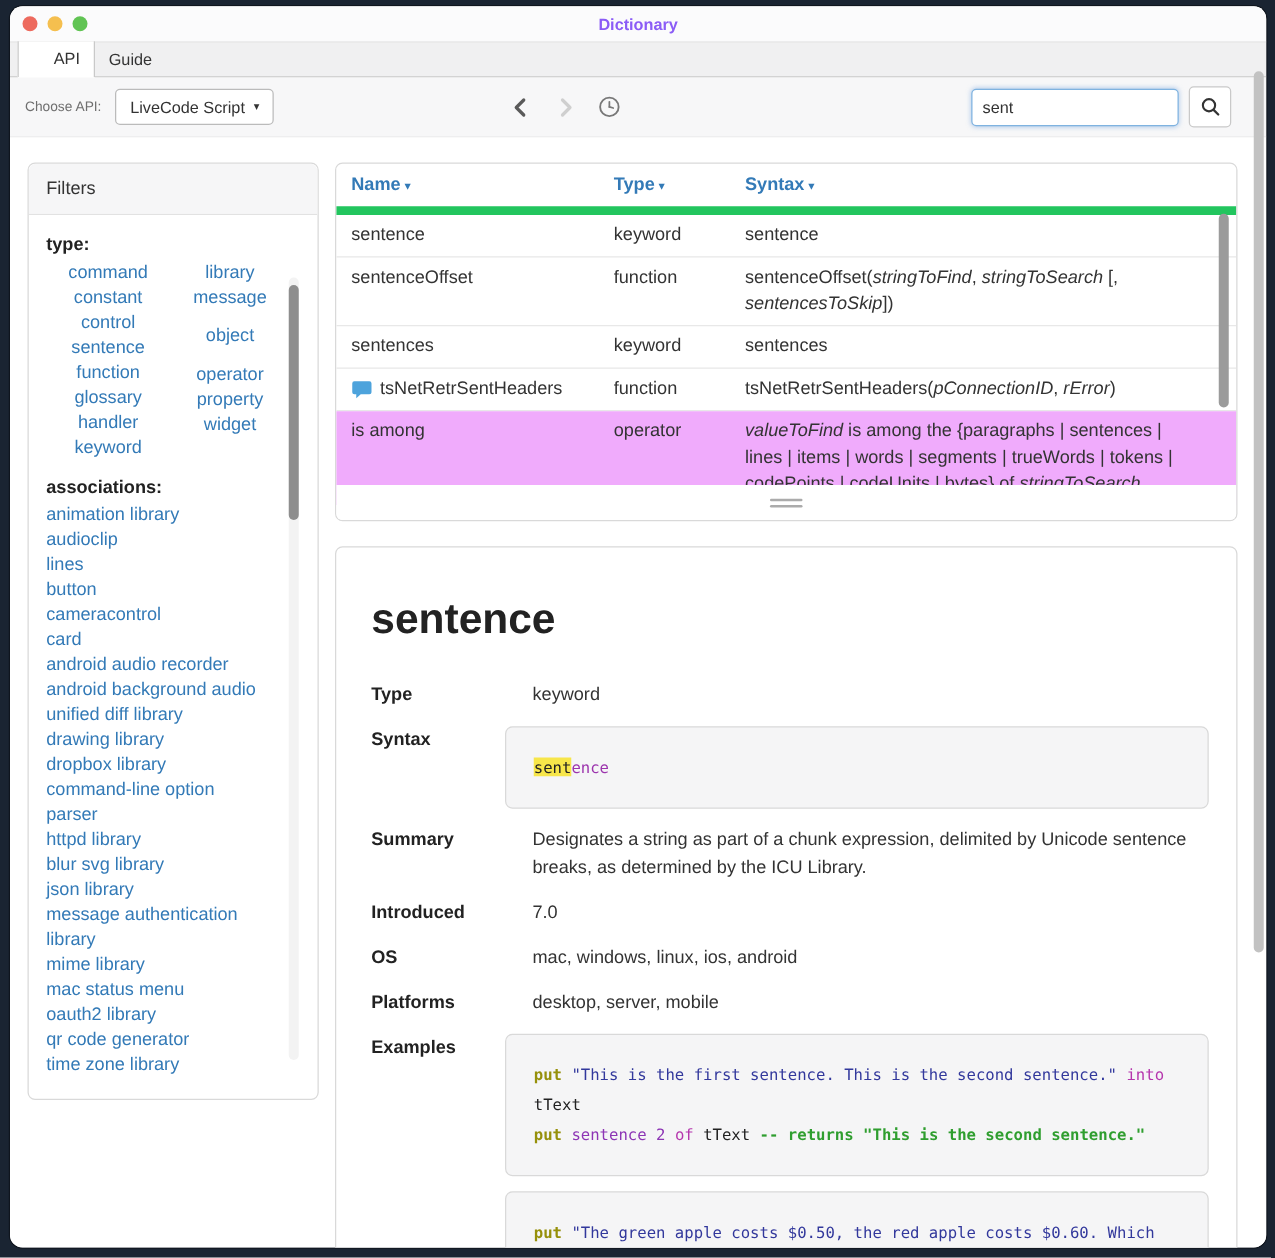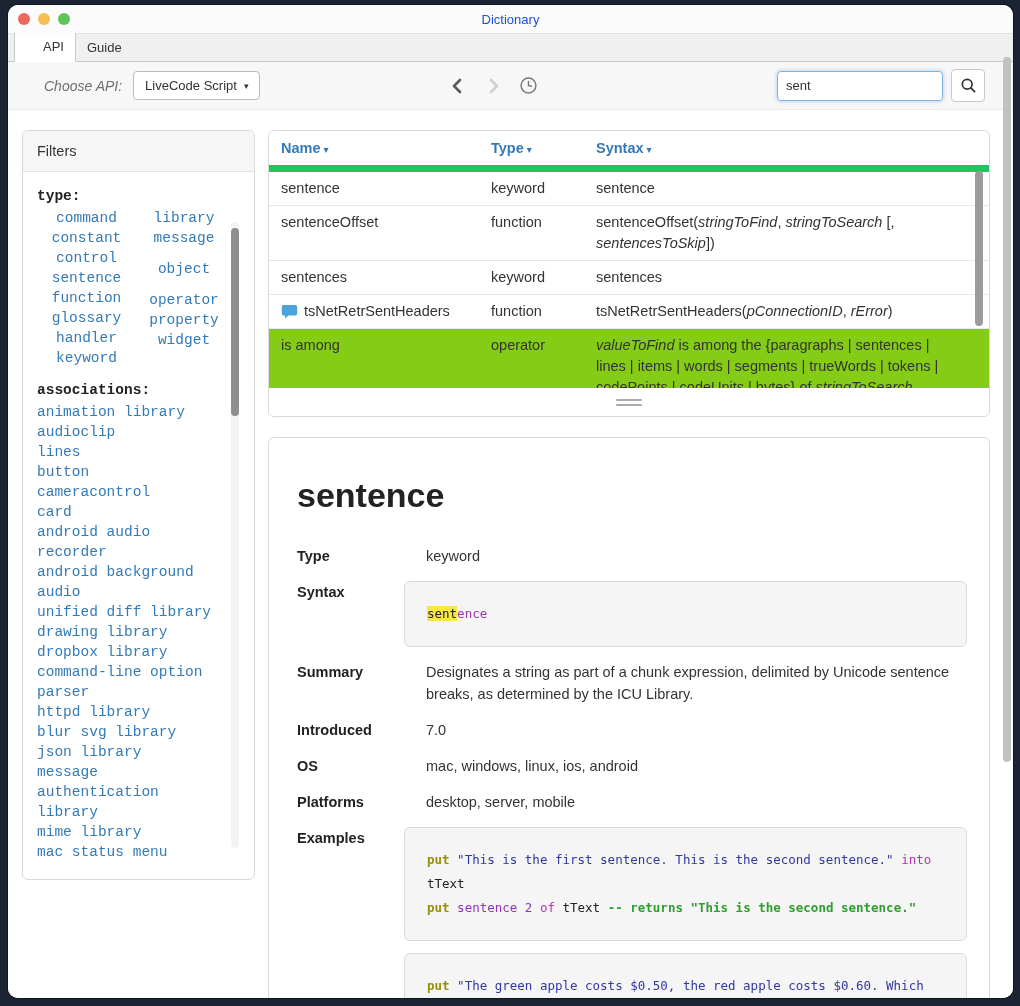--- a/index.html
+++ b/index.html
@@ -1,64 +1,64 @@
 <!DOCTYPE html>
 <html><head>
 <meta charset="utf-8">
 <style>
   html,body{margin:0;padding:0;}
   body{width:1020px;height:1006px;background:#1a2432;font-family:"Liberation Sans","DejaVu Sans",sans-serif;overflow:hidden;}
   .frame{position:relative;width:1020px;height:1006px;}
   .window{position:absolute;left:8px;top:5px;width:1005px;height:993px;background:#fff;border-radius:10px;overflow:hidden;box-shadow:0 0 0 1px rgba(0,0,0,.4);}
   
   .titlebar{position:relative;height:28px;background:#fbfbfc;display:flex;align-items:center;justify-content:center;}
-  .title{font-size:13px;font-weight:normal;color:#1d4ed8;}
+  .title{font-size:13px;font-weight:bold;color:#8b5cf6;}
   .lights{position:absolute;left:10px;top:8px;display:flex;gap:8px;}
   .light{width:12px;height:12px;border-radius:50%;}
   .light.r{background:#ed6a5e;} .light.y{background:#f5bf4f;} .light.g{background:#61c454;}
   
   .tabbar{height:29px;background:#f0f0f1;border-top:1px solid #e3e3e3;border-bottom:1px solid #c9c9c9;display:flex;align-items:flex-end;padding-left:6px;box-sizing:border-box;}
   .tab{font-size:13px;color:#333;padding:6px 11px 7px;margin-bottom:-1px;cursor:default;}
   .tab.active{background:#fff;border:1px solid #c9c9c9;border-bottom:1px solid #fff;padding-left:28px;}
   
   .toolbar{height:48px;background:#f7f7f8;border-bottom:1px solid #ececec;display:flex;align-items:center;box-sizing:border-box;}
-  .choose-label{margin-left:36px;font-size:14px;color:#6f6f6f;font-style:italic;}
+  .choose-label{margin-left:12px;font-size:11px;color:#6f6f6f;}
   .apiselect{margin-left:11px;background:#fff;border:1px solid #bbb;border-radius:4px;padding:6px 11px;font-size:13px;color:#333;display:flex;align-items:center;gap:7px;}
   .apiselect .caret{font-size:9px;color:#333;}
   .navgroup{margin-left:188px;display:flex;align-items:center;gap:15px;}
   .navbtn{width:20px;height:20px;display:flex;align-items:center;justify-content:center;}
   .searchwrap{margin-left:auto;margin-right:28px;display:flex;align-items:center;gap:8px;}
   .searchinput{width:148px;height:28px;border:1.5px solid #7fb3e0;border-radius:4px;box-shadow:0 0 4px rgba(110,160,220,.55);font-size:13px;color:#333;padding:0 8px;outline:none;font-family:"Liberation Sans",sans-serif;}
   .searchbtn{width:32px;height:31px;background:#fff;border:1px solid #c9c9c9;border-radius:4px;display:flex;align-items:center;justify-content:center;}
   
   .main{position:relative;background:#fff;height:888px;}
   .card{position:absolute;background:#fff;border:1px solid #d9d9d9;border-radius:6px;box-sizing:border-box;}
   
   .filters-card{left:14px;top:20px;width:233px;height:750px;overflow:hidden;}
   .filters-head{padding:12px 14px;font-size:14.5px;color:#333;background:#f6f6f7;border-bottom:1px solid #e2e2e2;border-radius:6px 6px 0 0;}
-  .filters-body{position:relative;padding:16px 14px 10px;height:688px;box-sizing:border-box;overflow:hidden;font-family:Liberation Mono, monospace;}
+  .filters-body{position:relative;padding:16px 14px 10px;height:688px;box-sizing:border-box;overflow:hidden;}
   .sec-label{font-size:14.5px;font-weight:bold;color:#222;margin:0 0 4px;}
   .typecols{display:flex;margin-bottom:14px;text-align:center;}
   .tcol{list-style:none;margin:0;padding:0;width:99px;}
   .tcol.right{width:96px;}
   .tcol li{line-height:20px;}
   .tcol.right li:nth-child(3){margin-top:11px;}
   .tcol.right li:nth-child(4){margin-top:11px;}
   .assoc{list-style:none;margin:4px 0 0;padding:0;width:182px;}
   .assoc li{line-height:20px;}
   a.flink{color:#337ab7;text-decoration:none;font-size:14.5px;cursor:pointer;}
   .fscroll-track{position:absolute;right:15px;top:50px;bottom:12px;width:8px;background:#f3f3f3;border-radius:4px;}
   .fscroll-thumb{position:absolute;right:15px;top:56px;width:8px;height:188px;background:#8e8e8e;border-radius:4px;}
   
   .table-card{left:260px;top:20px;width:722px;height:287px;overflow:hidden;}
   .thead{display:grid;grid-template-columns:210px 105px 1fr;padding:9px 12px;border-bottom:7px solid #22c55e;}
   .th{font-size:14.5px;font-weight:bold;color:#337ab7;cursor:pointer;}
   .th .sc{font-size:10px;margin-left:3px;}
   .trow{display:grid;grid-template-columns:210px 105px 1fr;padding:6px 12px;border-bottom:1px solid #e8e8e8;font-size:14.5px;color:#333;line-height:21px;}
-  .trow.hl{background:#84cc16;border-bottom:none;}
+  .trow.hl{background:#f0abfc;border-bottom:none;}
   .tname{display:flex;align-items:flex-start;gap:6px;}
   .tsyntax{padding-right:20px;}
   .it{font-style:italic;}
   .tscroll-thumb{position:absolute;right:6px;top:40px;width:8px;height:155px;background:#9b9b9b;border-radius:4px;}
   .table-foot{position:absolute;left:0;right:0;bottom:0;height:28px;display:flex;align-items:center;justify-content:center;background:#fff;}
   .drag-handle{width:26px;cursor:row-resize;}
   .drag-handle div{height:2px;background:#ababab;margin:3px 0;border-radius:1px;}
   
   .detail-card{left:260px;top:327px;width:722px;height:730px;padding:24px 0 0;}
   .dtitle{font-size:34px;font-weight:bold;color:#222;margin:14px 0 30px 28px;}

